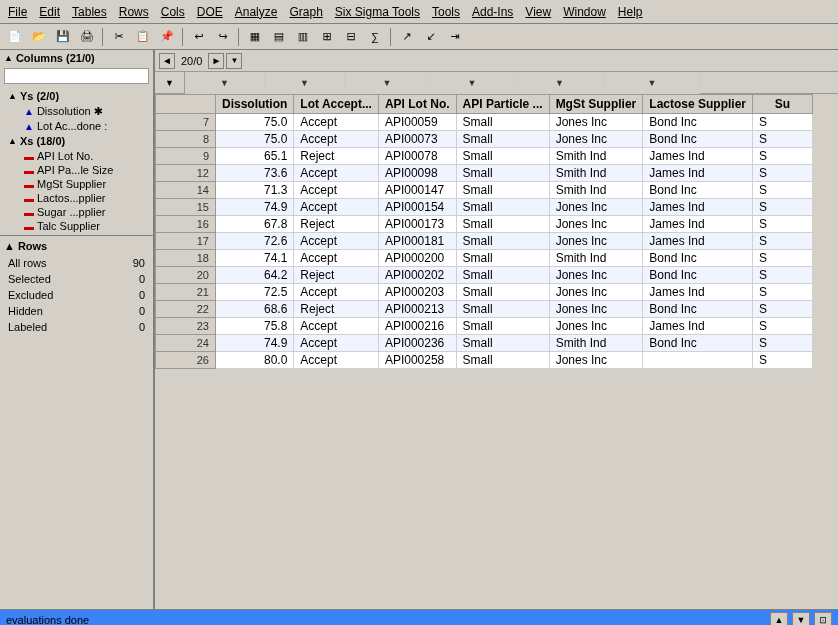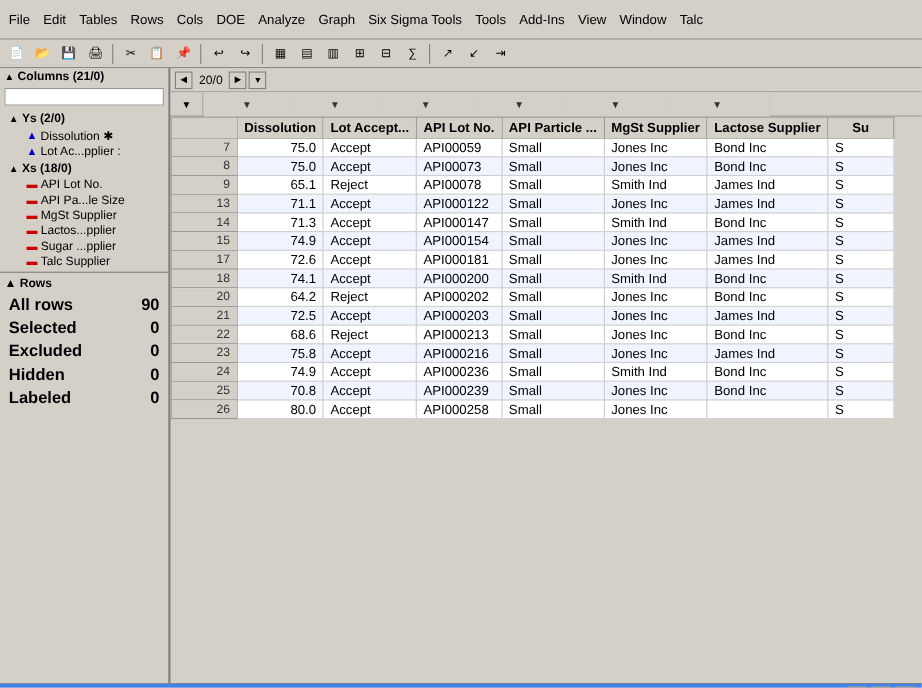--- a/index.html
+++ b/index.html
@@ -1,25 +1,26 @@
 <!DOCTYPE html>
 <html><head>
   <meta charset="utf-8">
   <style>
     * { box-sizing: border-box; margin: 0; padding: 0; }
     body { font-family: Arial, sans-serif; font-size: 12px; background: #d4d0c8; overflow: hidden; width: 838px; height: 625px; }
 
     
     .menubar {
       background: #d4d0c8;
-      height: 36px;
+      height: 24px;
       display: flex;
       align-items: center;
       border-bottom: 1px solid #808080;
       padding: 0 2px;
+      text-decoration: underline;
     }
     .menubar-item {
       padding: 2px 6px;
       font-size: 12px;
       cursor: pointer;
       white-space: nowrap;
     }
 
     
     .toolbar {
@@ -112,21 +113,21 @@
     .rows-section { padding: 2px 4px; }
     .rows-header {
       font-weight: bold;
       font-size: 11px;
       display: flex;
       align-items: center;
       gap: 3px;
       padding: 2px 0;
       cursor: pointer;
     }
-    .rows-table { width: 100%; font-size: 15px; font-weight: bold; }
+    .rows-table { width: 100%; font-size: 11px; }
     .rows-table td { padding: 1px 2px; }
     .rows-table td:last-child { text-align: right; }
 
     
     .data-area {
       flex: 1;
       display: flex;
       flex-direction: column;
       overflow: hidden;
     }
@@ -271,21 +272,21 @@
   <span class="menubar-item">Rows</span>
   <span class="menubar-item">Cols</span>
   <span class="menubar-item">DOE</span>
   <span class="menubar-item">Analyze</span>
   <span class="menubar-item">Graph</span>
   <span class="menubar-item">Six Sigma Tools</span>
   <span class="menubar-item">Tools</span>
   <span class="menubar-item">Add-Ins</span>
   <span class="menubar-item">View</span>
   <span class="menubar-item">Window</span>
-  <span class="menubar-item">Talc</span>
+  <span class="menubar-item">Help</span>
 </div>
 
 <div class="toolbar">
   <button class="toolbar-btn" title="New">📄</button>
   <button class="toolbar-btn" title="Open">📂</button>
   <button class="toolbar-btn" title="Save">💾</button>
   <button class="toolbar-btn" title="Print">🖨</button>
   <div class="toolbar-sep"></div>
   <button class="toolbar-btn" title="Cut">✂</button>
   <button class="toolbar-btn" title="Copy">📋</button>
@@ -322,21 +323,21 @@
         <div class="panel-header" style="padding-left:8px;">
           <span class="triangle">▲</span>
           <span>Ys (2/0)</span>
         </div>
         <div class="panel-item panel-item-sub">
           <span class="item-icon-y">▲</span>
           <span>Dissolution ✱</span>
         </div>
         <div class="panel-item panel-item-sub">
           <span class="item-icon-y">▲</span>
-          <span>Lot Ac...pplier :</span>
+          <span>Lot Ac...done :</span>
         </div>
 
         <div class="panel-header" style="padding-left:8px;">
           <span class="triangle">▲</span>
           <span>Xs (18/0)</span>
         </div>
         <div class="panel-item panel-item-sub">
           <span class="item-icon-x">▬</span>
           <span>API Lot No.</span>
         </div>
@@ -467,44 +468,54 @@
               <td class="row-num">9</td>
               <td class="cell-num">65.1</td>
               <td class="cell-text">Reject</td>
               <td class="cell-text">API00078</td>
               <td class="cell-text">Small</td>
               <td class="cell-text">Smith Ind</td>
               <td class="cell-text">James Ind</td>
               <td class="cell-text">S</td>
             </tr>
             <tr>
-              <td class="row-num">13</td>
-              <td class="cell-num">71.1</td>
-              <td class="cell-text">Accept</td>
-              <td class="cell-text">API000122</td>
-              <td class="cell-text">Small</td>
-              <td class="cell-text">Jones Inc</td>
+              <td class="row-num">12</td>
+              <td class="cell-num">73.6</td>
+              <td class="cell-text">Accept</td>
+              <td class="cell-text">API00098</td>
+              <td class="cell-text">Small</td>
+              <td class="cell-text">Smith Ind</td>
               <td class="cell-text">James Ind</td>
               <td class="cell-text">S</td>
             </tr>
             <tr>
               <td class="row-num">14</td>
               <td class="cell-num">71.3</td>
               <td class="cell-text">Accept</td>
               <td class="cell-text">API000147</td>
               <td class="cell-text">Small</td>
               <td class="cell-text">Smith Ind</td>
               <td class="cell-text">Bond Inc</td>
               <td class="cell-text">S</td>
             </tr>
             <tr>
               <td class="row-num">15</td>
               <td class="cell-num">74.9</td>
               <td class="cell-text">Accept</td>
               <td class="cell-text">API000154</td>
+              <td class="cell-text">Small</td>
+              <td class="cell-text">Jones Inc</td>
+              <td class="cell-text">James Ind</td>
+              <td class="cell-text">S</td>
+            </tr>
+            <tr>
+              <td class="row-num">16</td>
+              <td class="cell-num">67.8</td>
+              <td class="cell-text">Reject</td>
+              <td class="cell-text">API000173</td>
               <td class="cell-text">Small</td>
               <td class="cell-text">Jones Inc</td>
               <td class="cell-text">James Ind</td>
               <td class="cell-text">S</td>
             </tr>
             <tr>
               <td class="row-num">17</td>
               <td class="cell-num">72.6</td>
               <td class="cell-text">Accept</td>
               <td class="cell-text">API000181</td>
@@ -563,30 +574,20 @@
               <td class="cell-text">James Ind</td>
               <td class="cell-text">S</td>
             </tr>
             <tr>
               <td class="row-num">24</td>
               <td class="cell-num">74.9</td>
               <td class="cell-text">Accept</td>
               <td class="cell-text">API000236</td>
               <td class="cell-text">Small</td>
               <td class="cell-text">Smith Ind</td>
-              <td class="cell-text">Bond Inc</td>
-              <td class="cell-text">S</td>
-            </tr>
-            <tr>
-              <td class="row-num">25</td>
-              <td class="cell-num">70.8</td>
-              <td class="cell-text">Accept</td>
-              <td class="cell-text">API000239</td>
-              <td class="cell-text">Small</td>
-              <td class="cell-text">Jones Inc</td>
               <td class="cell-text">Bond Inc</td>
               <td class="cell-text">S</td>
             </tr>
             <tr>
               <td class="row-num">26</td>
               <td class="cell-num">80.0</td>
               <td class="cell-text">Accept</td>
               <td class="cell-text">API000258</td>
               <td class="cell-text">Small</td>
               <td class="cell-text">Jones Inc</td>

